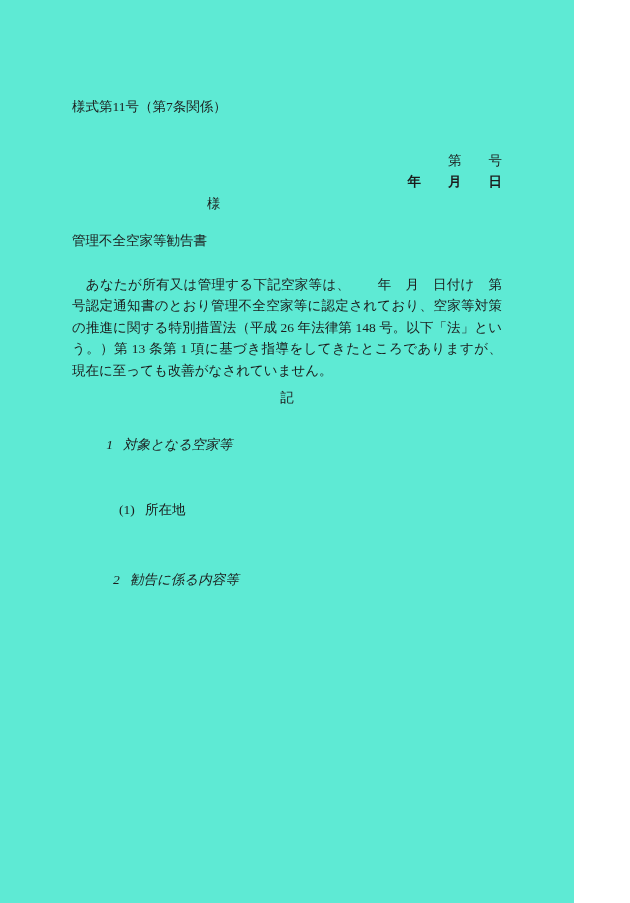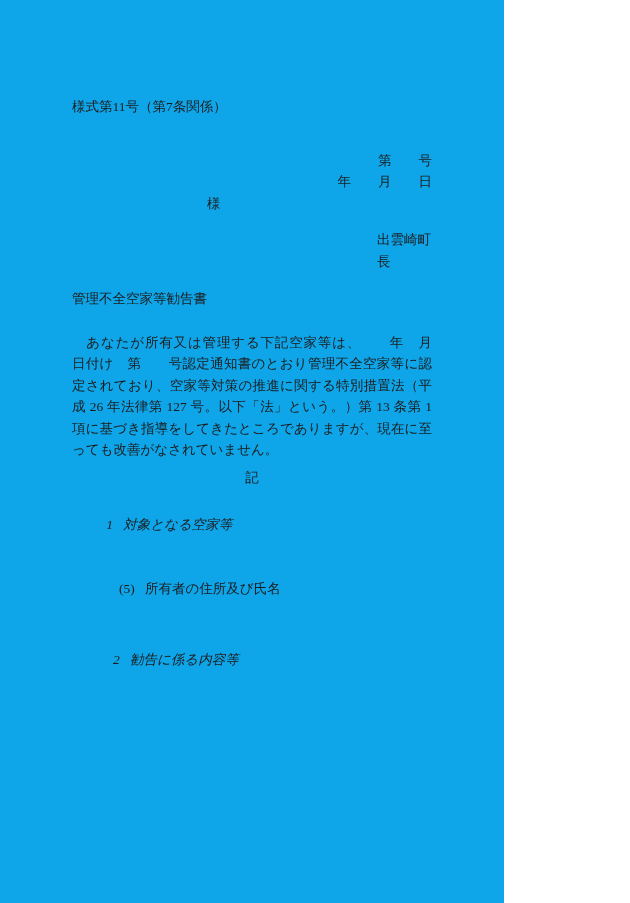--- a/index.html
+++ b/index.html
@@ -2,37 +2,37 @@
 <html lang="ja"><head>
 <meta charset="utf-8">
 <style>
   html, body {
     margin: 0;
     padding: 0;
     background: #ffffff;
   }
   .page {
     position: relative;
-    width: 504px;
+    width: 574px;
     height: 903px;
-    background: #0ea5e9;
+    background: #5eead4;
     color: #1c1c1c;
     font-family: "Liberation Serif", "DejaVu Serif", serif;
     overflow: hidden;
     box-sizing: border-box;
   }
   .content {
     padding: 96px 72px 0 72px;
     font-size: 13.5px;
     line-height: 21.5px;
   }
   .line { white-space: pre-wrap; }
   .form-number { text-align: left; }
   .doc-number { text-align: right; margin-top: 32px; }
-  .date-line { text-align: right; }
+  .date-line { text-align: right; font-weight: bold; }
   .addressee { padding-left: 135px; }
   .sender { padding-left: 305px; margin-top: 15px; }
   .doc-title { margin-top: 16px; }
   .body-par {
     margin: 0;
     margin-top: 0;
     text-align: justify;
     white-space: pre-wrap;
   }
   .body-par.first { margin-top: 22px; }
@@ -47,34 +47,33 @@
 </head>
 <body>
 
 <div class="page">
   <div class="content">
 
     <div class="line form-number">様式第11号（第7条関係）</div>
     <div class="line doc-number">第　　号</div>
     <div class="line date-line">年　　月　　日</div>
     <div class="line addressee">様</div>
-    <div class="line sender">出雲崎町長</div>
 
     <div class="line doc-title">管理不全空家等勧告書</div>
 
-    <p class="body-par first">　あなたが所有又は管理する下記空家等は、　　年　月　日付け　第　　号認定通知書のとおり管理不全空家等に認定されており、空家等対策の推進に関する特別措置法（平成 26 年法律第 127 号。以下「法」という。）第 13 条第 1 項に基づき指導をしてきたところでありますが、現在に至っても改善がなされていません。</p>
+    <p class="body-par first">　あなたが所有又は管理する下記空家等は、　　年　月　日付け　第　　号認定通知書のとおり管理不全空家等に認定されており、空家等対策の推進に関する特別措置法（平成 26 年法律第 148 号。以下「法」という。）第 13 条第 1 項に基づき指導をしてきたところでありますが、現在に至っても改善がなされていません。</p>
 
     <div class="line record-marker">記</div>
 
     <div class="sec sec-1">
       <span class="sec-num">1</span><span>対象となる空家等</span>
     </div>
     <div class="items">
       <div class="item">
-        <span class="item-num">(5)</span><span>所有者の住所及び氏名</span>
+        <span class="item-num">(1)</span><span>所在地</span>
       </div>
     </div>
 
     <div class="sec-2">
       <div class="sec">
         <span class="sec-num">2</span><span>勧告に係る内容等</span>
       </div>
 
     </div>
 

